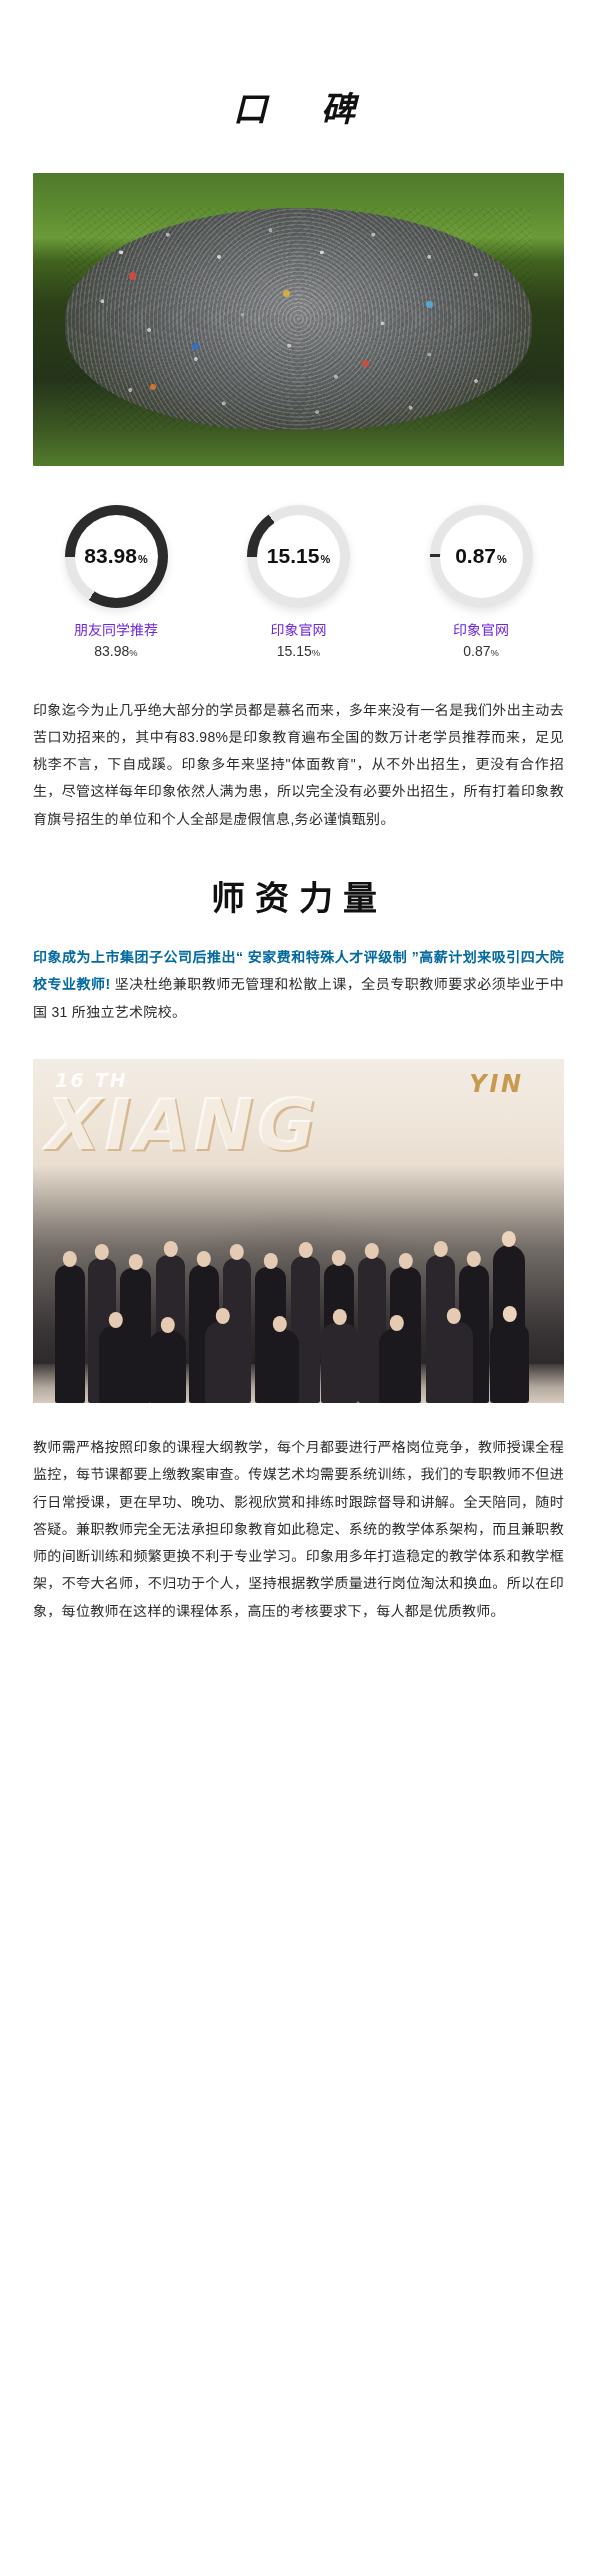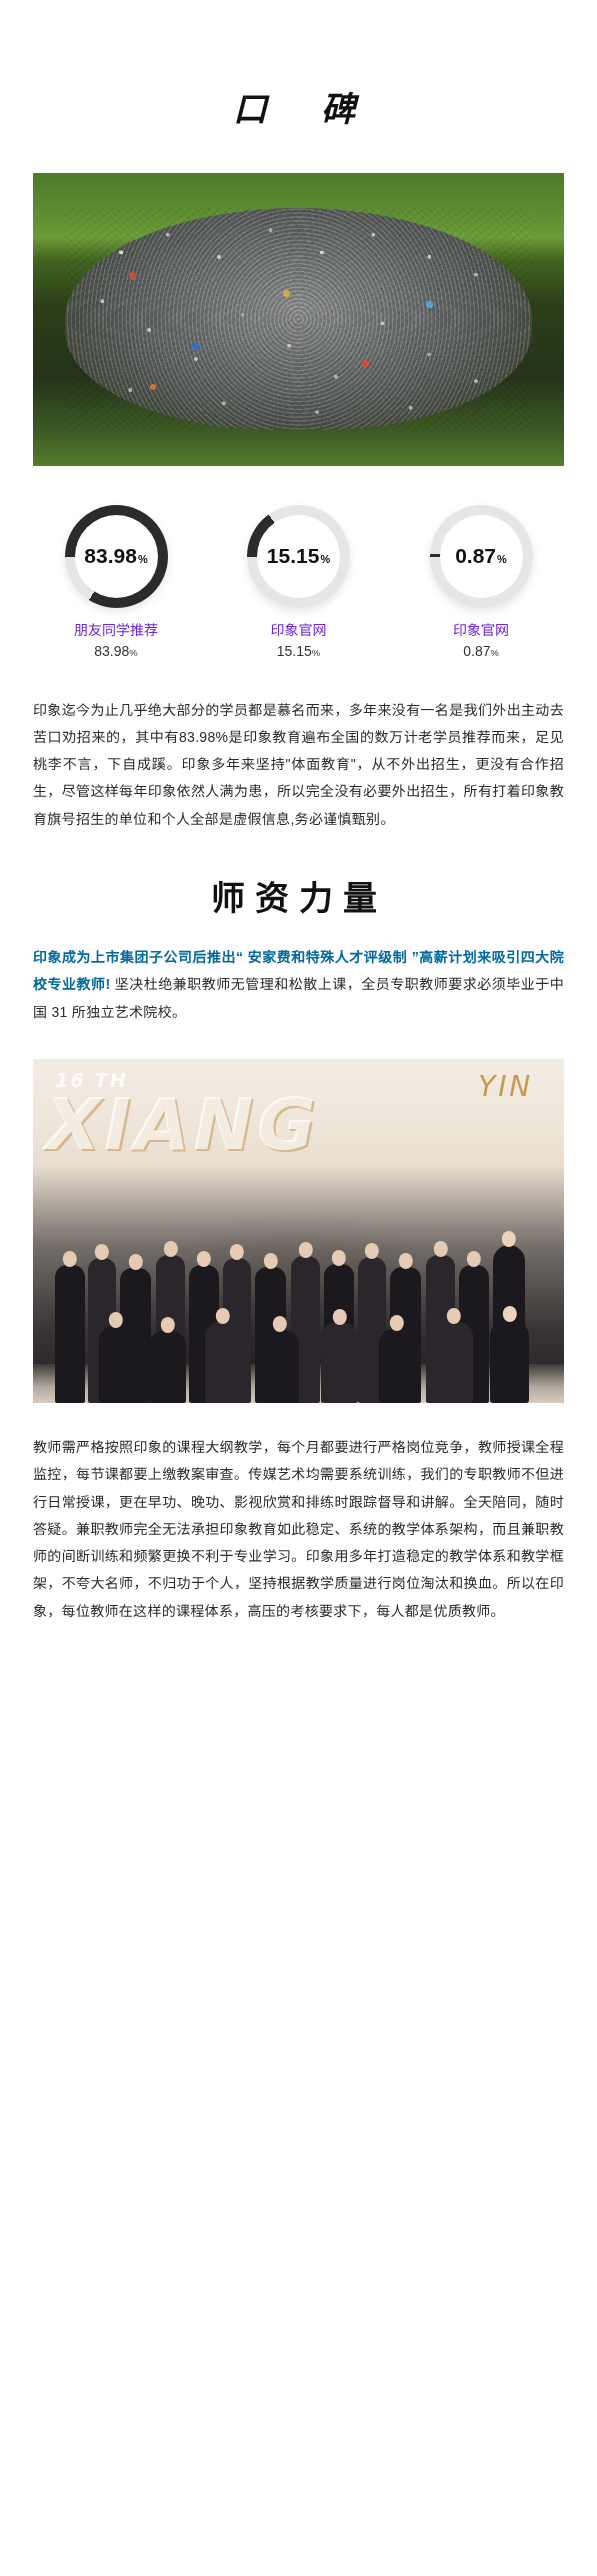--- a/index.html
+++ b/index.html
@@ -206,24 +206,24 @@
     top: 10px;
     font-size: 19px;
     font-weight: bold;
     font-style: italic;
     color: rgba(255,255,255,0.85);
     letter-spacing: 2.2px;
     font-family: "DejaVu Sans", sans-serif;
   }
   .faculty-yin {
     position: absolute;
-    right: 31px;
+    right: 40px;
     top: 11px;
-    font-size: 28px;
-    font-weight: normal;
+    font-size: 24px;
+    font-weight: bold;
     font-style: italic;
     color: #c79a50;
     letter-spacing: 2.8px;
     font-family: "DejaVu Sans", sans-serif;
   }
   .faculty-people {
     position: absolute;
     left: 0;
     right: 0;
     bottom: 0;

